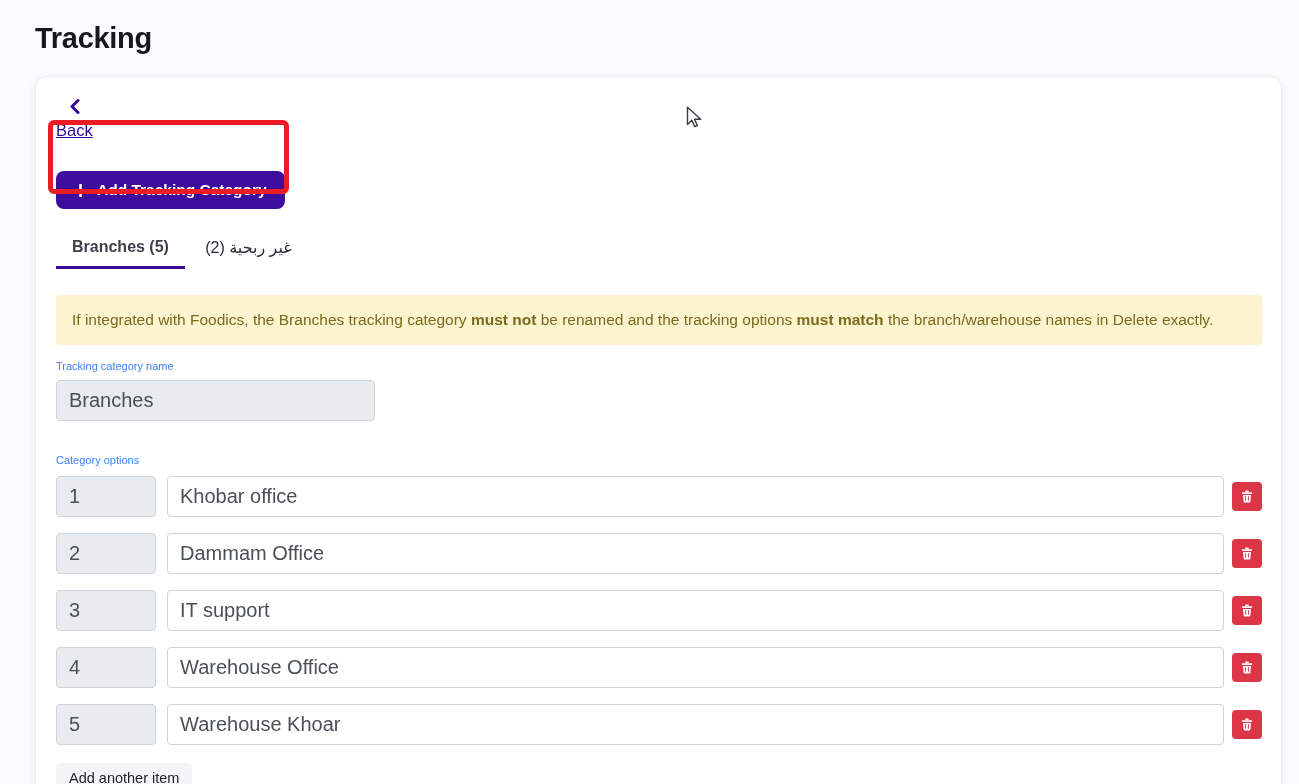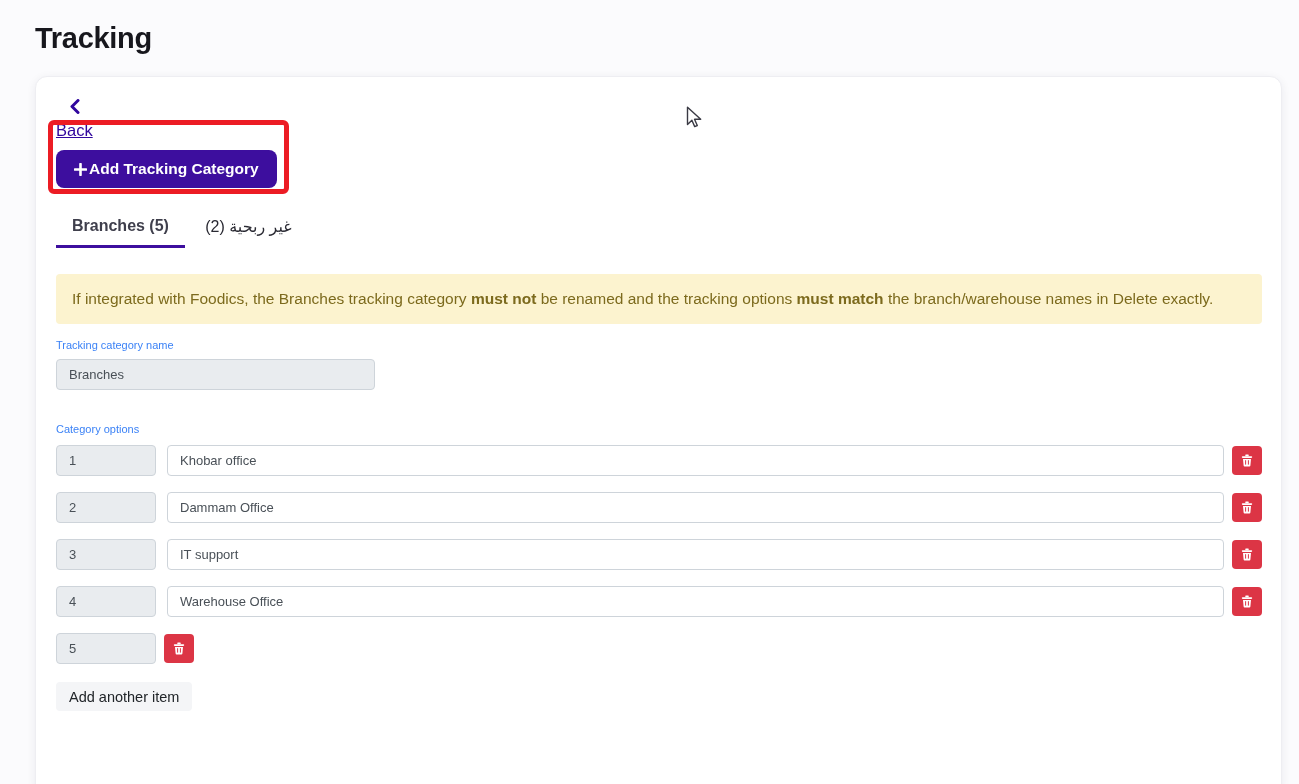--- a/index.html
+++ b/index.html
@@ -46,22 +46,22 @@
     position: absolute;
     left: 12px; top: 43px;
     width: 241px; height: 74px;
     border: 5px solid #ec1c24;
     border-radius: 6px;
     pointer-events: none;
   }
   .add-btn {
     display: inline-flex;
     align-items: center;
-    gap: 2px;
-    margin-top: 10px;
+    gap: 10px;
+    margin-top: 31px;
     height: 38px;
     padding: 0 18px;
     background: #3d0e9e;
     color: #fff;
     border: none;
     border-radius: 8px;
     font-size: 15.5px;
     font-weight: 600;
     font-family: inherit;
     cursor: pointer;
@@ -93,26 +93,26 @@
   }
   .banner strong { font-weight: 700; }
   .field-label {
     display: block;
     margin: 15px 0 8px 0;
     font-size: 11px;
     color: #3b82f6;
   }
   .options-label { margin-top: 33px; margin-bottom: 10px; }
   .input {
-    height: 31px;
+    height: 41px;
     border: 1px solid #ced4da;
     border-radius: 4px;
     background: #fff;
     color: #495057;
-    font-size: 13px;
+    font-size: 20px;
     font-family: inherit;
     padding: 0 12px;
     outline: none;
   }
   .input:disabled { background: #e9ecef; color: #495057; }
   .name-input { width: 319px; }
   .option-row {
     display: flex;
     align-items: center;
     margin-bottom: 16px;
@@ -267,20 +267,21 @@
             <rect x="0.8" y="2.2" width="10.4" height="1.7" rx="0.8" fill="#fff"></rect>
             <path d="M2 5h8l-.6 6.6a1 1 0 0 1-1 .9H3.6a1 1 0 0 1-1-.9L2 5z" fill="#fff"></path>
             <rect x="4.1" y="6.2" width="1" height="4.4" fill="#dc3545"></rect>
             <rect x="6.9" y="6.2" width="1" height="4.4" fill="#dc3545"></rect>
           </svg>
         </span>
       </button>
   </div>
   <div class="option-row">
     <input class="input num-input" disabled="" value="5" style="">
+    <input class="input option-input" value="Warehouse Khoar" style="">
     <button class="trash-btn">
         <span style="display:inline-flex;">
           <svg width="12" height="13" viewBox="0 0 12 13">
             <rect x="4.3" y="0.6" width="3.4" height="1.6" rx="0.5" fill="#fff"></rect>
             <rect x="0.8" y="2.2" width="10.4" height="1.7" rx="0.8" fill="#fff"></rect>
             <path d="M2 5h8l-.6 6.6a1 1 0 0 1-1 .9H3.6a1 1 0 0 1-1-.9L2 5z" fill="#fff"></path>
             <rect x="4.1" y="6.2" width="1" height="4.4" fill="#dc3545"></rect>
             <rect x="6.9" y="6.2" width="1" height="4.4" fill="#dc3545"></rect>
           </svg>
         </span>

